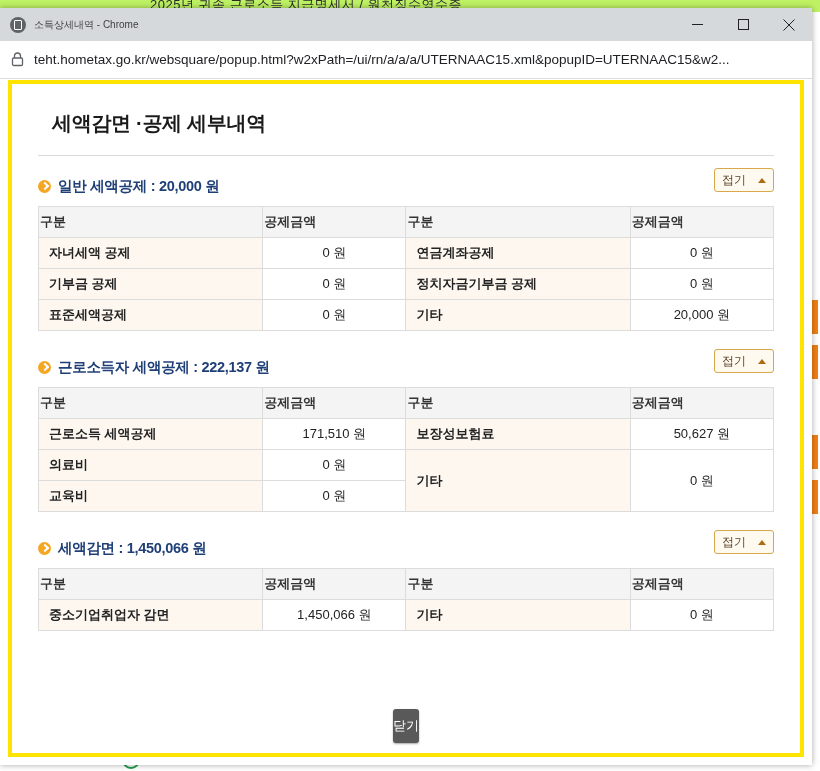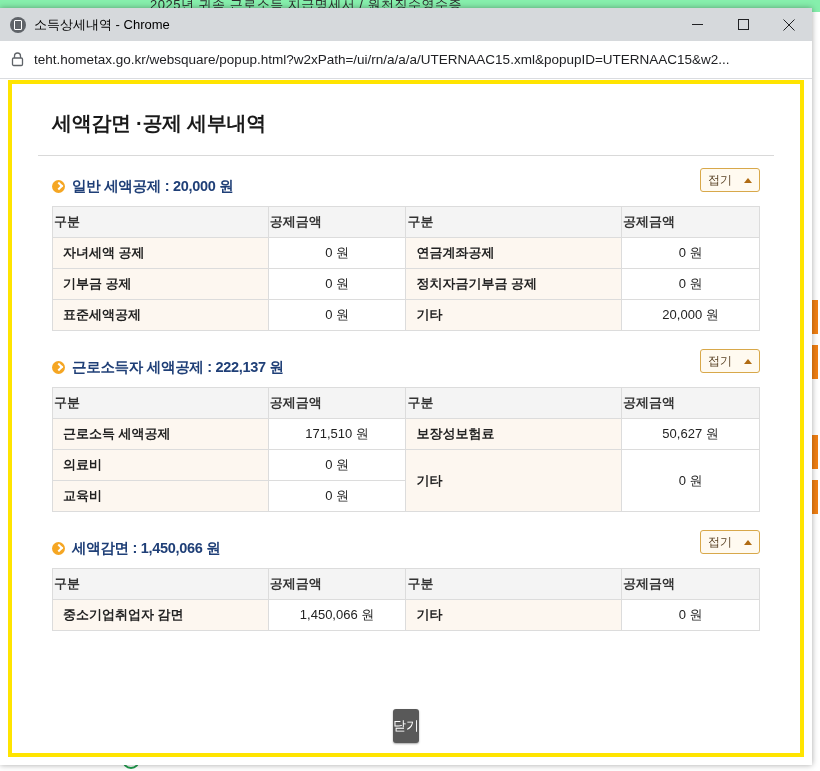--- a/index.html
+++ b/index.html
@@ -18,21 +18,21 @@
   
   .bg-layer {
     position: absolute;
     inset: 0;
     background: #ffffff;
   }
   .bg-topstrip {
     position: absolute;
     top: 0; left: 0; right: 0;
     height: 12px;
-    background: #86efac;
+    background: #bef264;
     border-bottom: 1px solid #14532d;
     padding-left: 44px;
   }
   .bg-topstrip-text {
     position: absolute;
     top: -4px;
     left: 150px;
     font-size: 13px;
     color: #2b2b2b;
     white-space: nowrap;
@@ -122,22 +122,22 @@
   .tb-favicon::after {
     content: "";
     position: absolute;
     left: 4px; top: 3px;
     width: 8px; height: 10px;
     border: 1.5px solid #ffffff;
     border-radius: 1px;
     box-sizing: border-box;
   }
   .tb-title {
-    font-size: 13px;
-    color: #000000;
+    font-size: 10px;
+    color: #404040;
     white-space: nowrap;
     text-align: right;
   }
   .tb-controls {
     margin-left: auto;
     display: flex;
     height: 33px;
   }
   .tb-btn {
     width: 46px;
@@ -194,21 +194,21 @@
     color: #1a1a1a;
     margin: 22px 0 0 36px;
     letter-spacing: -0.3px;
   }
   .title-rule {
     margin: 18px 22px 0 22px;
     border-bottom: 1px solid #d9d9d9;
   }
 
   .section {
-    margin: 0 36px;
+    margin: 0 22px;
     position: relative;
   }
   .section.first { margin-top: 16px; }
   .section + .section { margin-top: 22px; }
 
   .sec-head {
     display: flex;
     align-items: center;
     height: 28px;
     position: relative;

